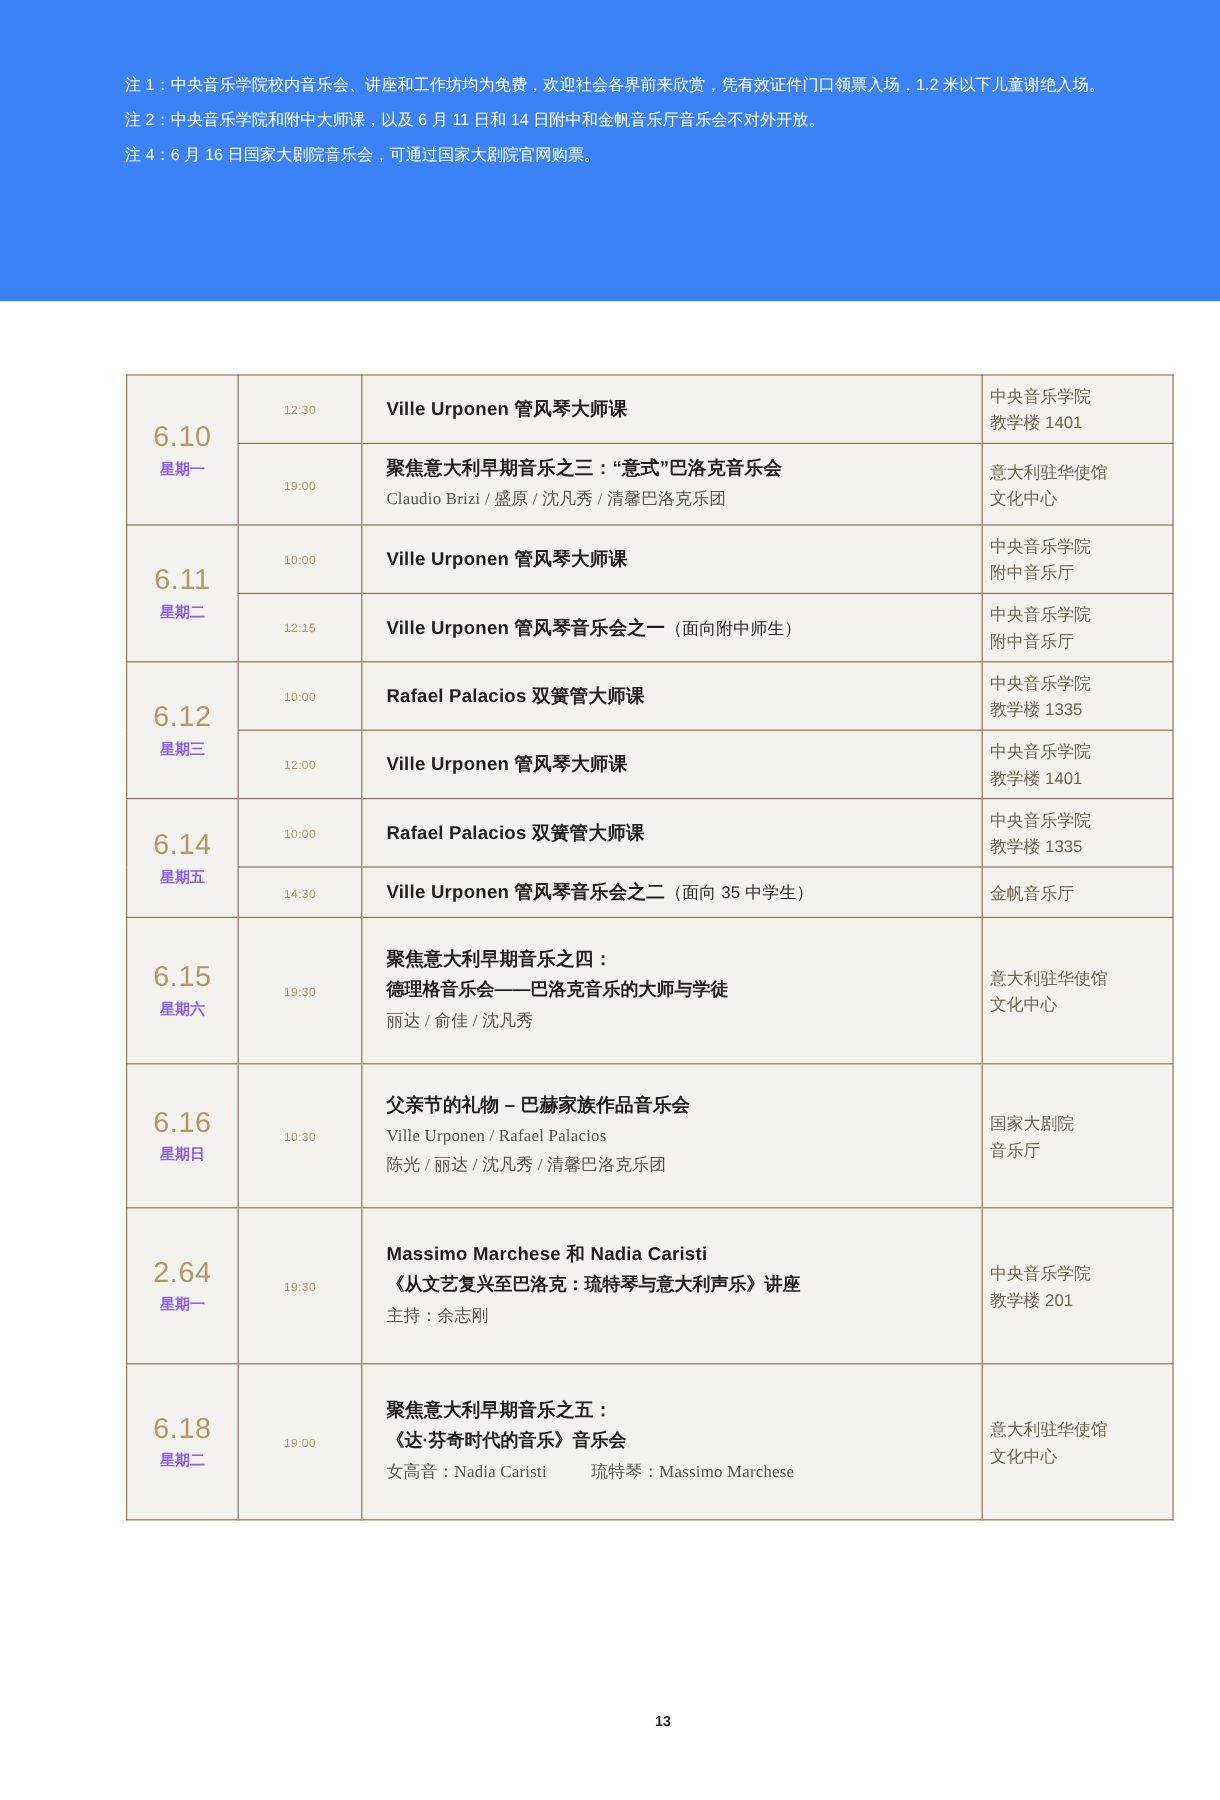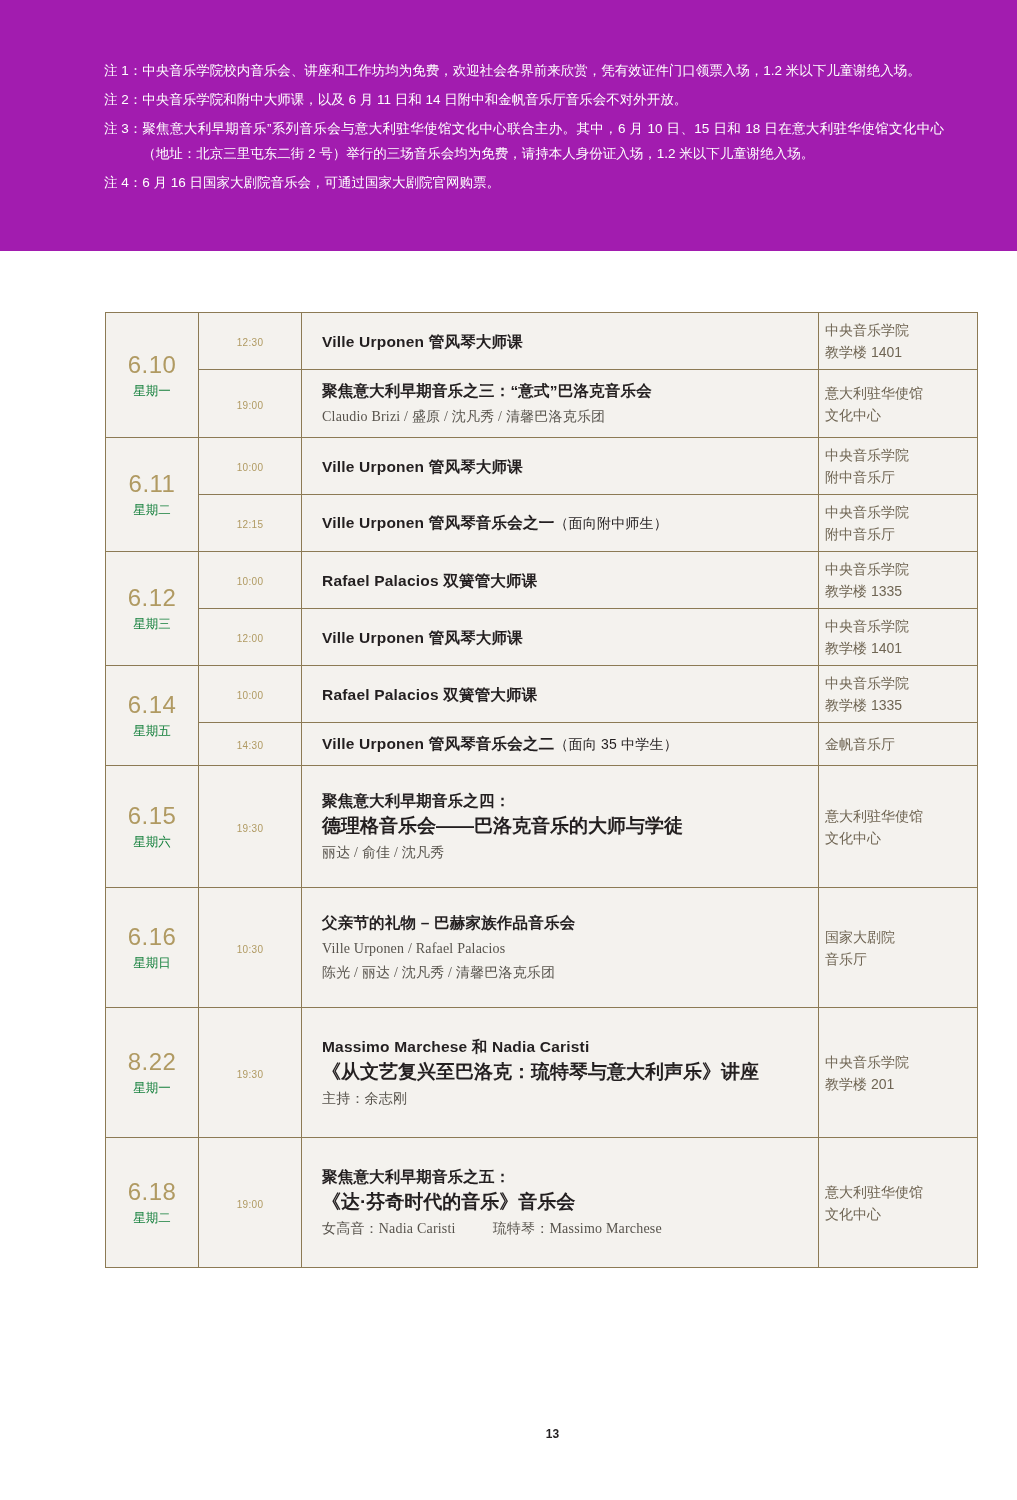--- a/index.html
+++ b/index.html
@@ -16,21 +16,21 @@
     overflow: hidden;
   }
 
   
   .notes-banner {
     position: absolute;
     left: 0;
     top: 0;
     width: 1017px;
     height: 251px;
-    background: #a21caf;
+    background: #3b82f6;
     box-sizing: border-box;
   }
   .notes-inner {
     position: absolute;
     left: 104px;
     top: 58px;
     width: 840px;
   }
   .note-row {
     display: flex;
@@ -88,24 +88,25 @@
     margin-top: 39px;
   }
 
   .date-num {
     color: #b09a62;
     font-size: 24px;
     line-height: 30px;
     letter-spacing: 0.5px;
   }
   .date-week {
-    color: #15803d;
+    color: #8b5cf6;
     font-size: 12.5px;
     line-height: 20px;
     margin-top: 1px;
+    font-weight: bold;
   }
   .time-text {
     color: #b09a62;
     font-size: 10px;
     letter-spacing: 0.3px;
   }
   .venue-text {
     color: #6f6553;
     font-size: 14px;
     line-height: 22px;
@@ -131,21 +132,21 @@
     letter-spacing: 0.2px;
   }
   .ev-sub2 {
     font-family: "Liberation Serif", serif;
     font-size: 14px;
     color: #57534c;
     line-height: 24px;
     letter-spacing: 0.2px;
   }
   .ev-line2 {
-    font-size: 19px;
+    font-size: 15px;
     font-weight: bold;
     color: #231f20;
     line-height: 26px;
   }
 
   .page-number {
     position: absolute;
     left: 0;
     top: 1427px;
     width: 1017px;
@@ -163,24 +164,20 @@
   <div class="notes-inner">
     <div class="note-row">
       <div class="note-label">注 1：</div>
       <div class="note-text">中央音乐学院校内音乐会、讲座和工作坊均为免费，欢迎社会各界前来欣赏，凭有效证件门口领票入场，1.2 米以下儿童谢绝入场。</div>
     </div>
     <div class="note-row">
       <div class="note-label">注 2：</div>
       <div class="note-text">中央音乐学院和附中大师课，以及 6 月 11 日和 14 日附中和金帆音乐厅音乐会不对外开放。</div>
     </div>
     <div class="note-row">
-      <div class="note-label">注 3：</div>
-      <div class="note-text">聚焦意大利早期音乐”系列音乐会与意大利驻华使馆文化中心联合主办。其中，6 月 10 日、15 日和 18 日在意大利驻华使馆文化中心（地址：北京三里屯东二街 2 号）举行的三场音乐会均为免费，请持本人身份证入场，1.2 米以下儿童谢绝入场。</div>
-    </div>
-    <div class="note-row">
       <div class="note-label">注 4：</div>
       <div class="note-text">6 月 16 日国家大剧院音乐会，可通过国家大剧院官网购票。</div>
     </div>
   </div>
 </div>
 
 <table class="schedule">
   <tbody>
 
     <tr>
@@ -336,21 +333,21 @@
         <div class="ev-sub2">陈光 / 丽达 / 沈凡秀 / 清馨巴洛克乐团</div>
       </td>
       <td class="col-venue">
         <div class="venue-text" style="white-space:pre-line">国家大剧院
 音乐厅</div>
       </td>
     </tr>
 
     <tr>
       <td class="col-date">
-        <div class="date-num">8.22</div>
+        <div class="date-num">2.64</div>
         <div class="date-week">星期一</div>
       </td>
       <td class="col-time">
         <span class="time-text">19:30</span>
       </td>
       <td class="col-event" style="padding-top:26px;padding-bottom:26px">
         <div class="ev-title">Massimo Marchese 和 Nadia Caristi</div>
         <div class="ev-line2">《从文艺复兴至巴洛克：琉特琴与意大利声乐》讲座</div>
         <div class="ev-sub">主持：余志刚</div>
       </td>

